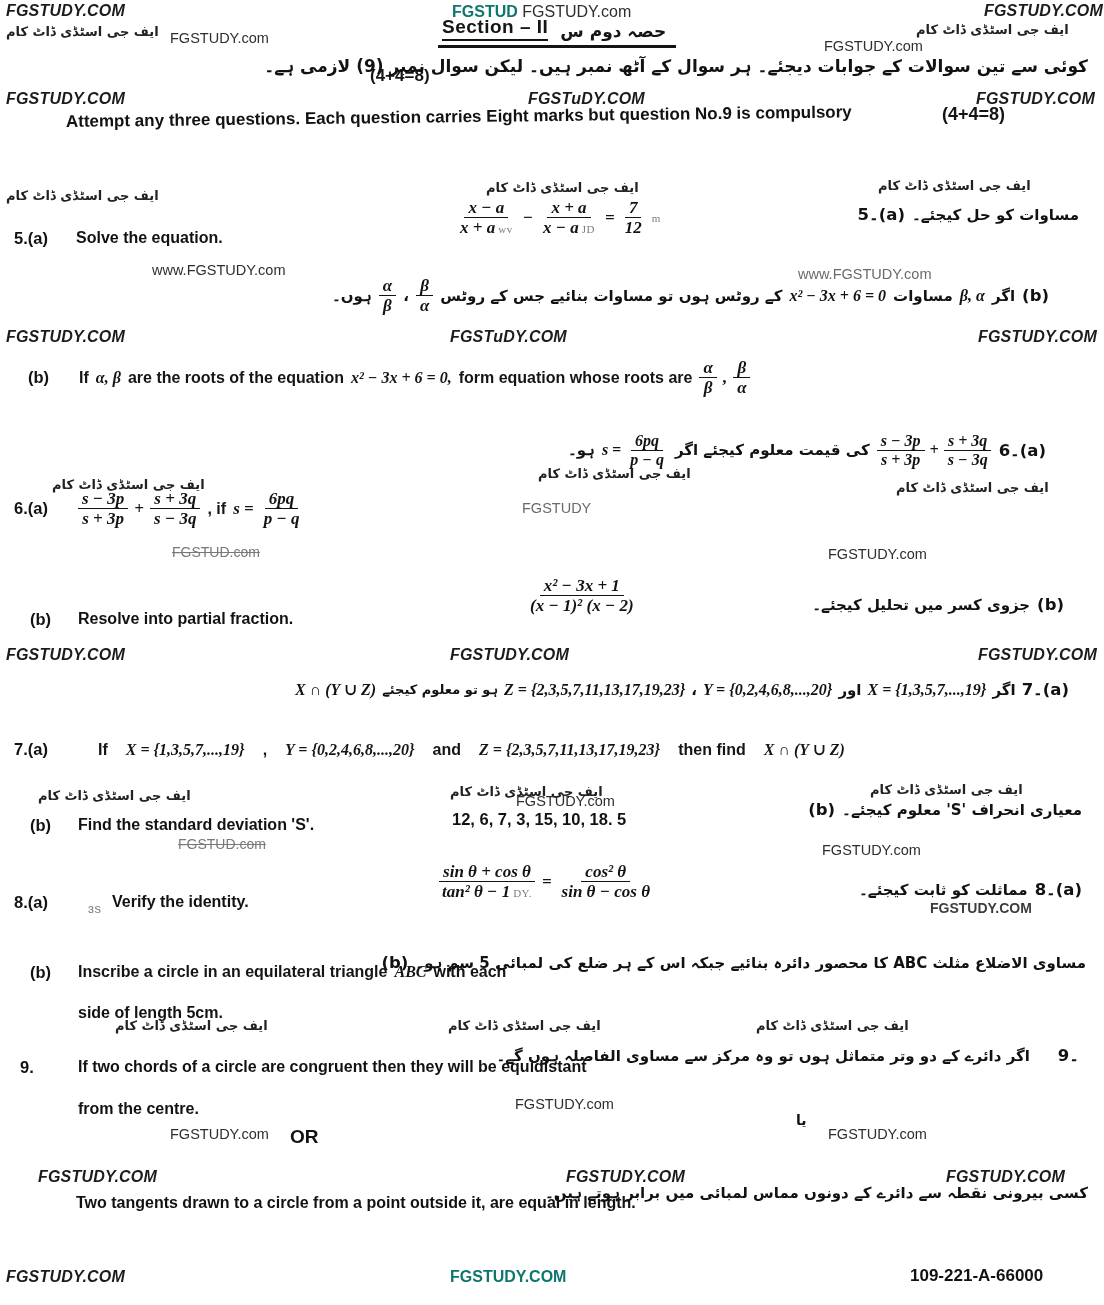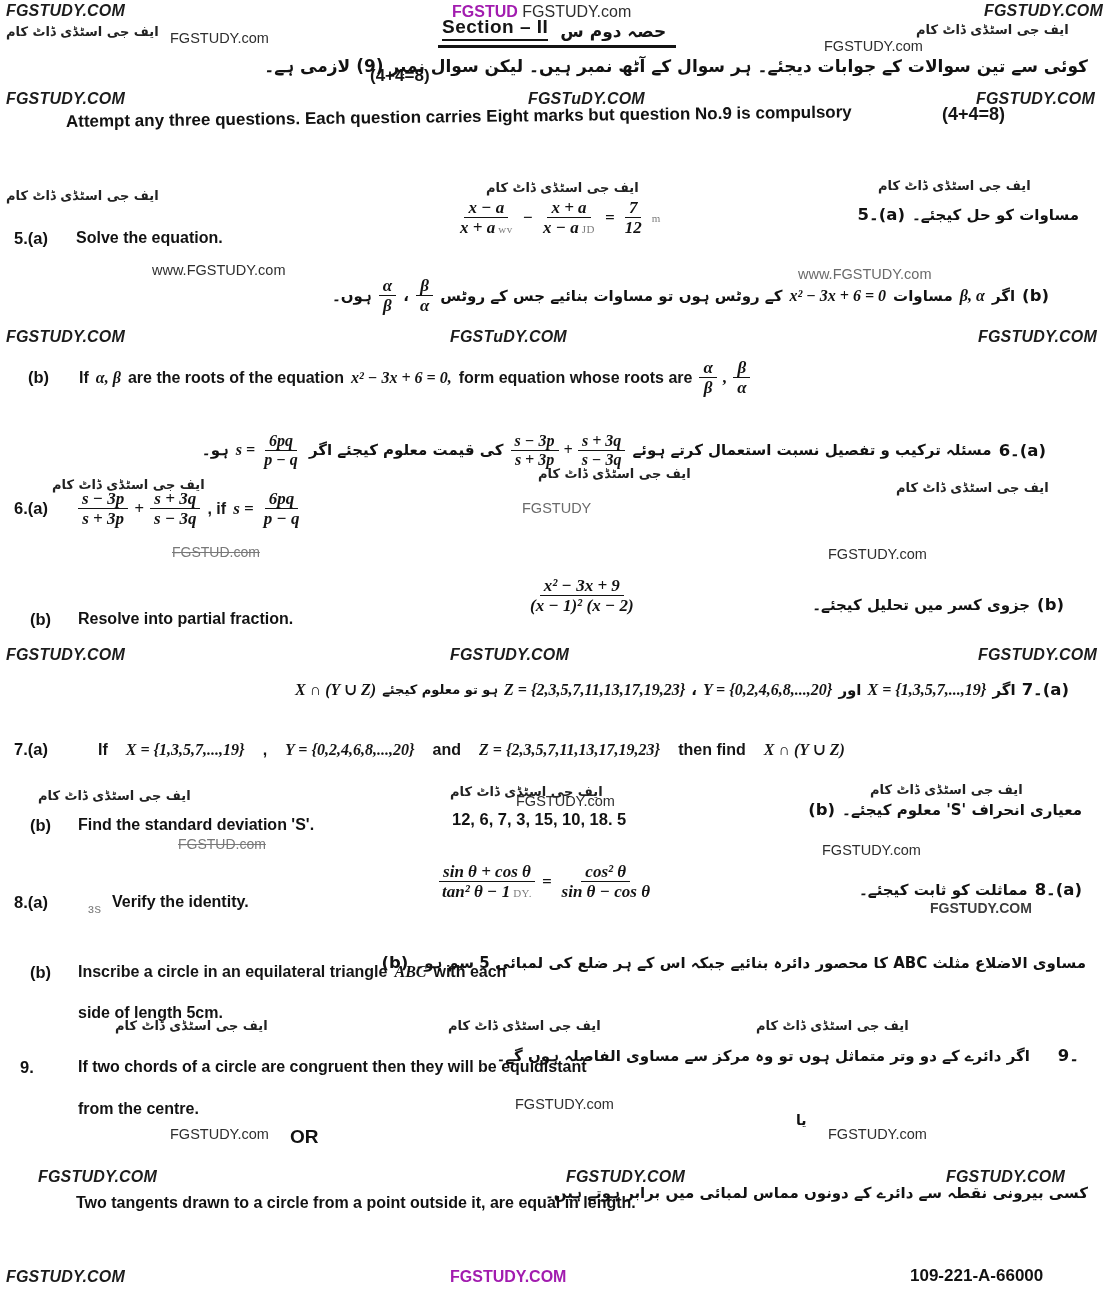--- a/index.html
+++ b/index.html
@@ -1,21 +1,21 @@
 <!DOCTYPE html>
 <html><head>
 <meta charset="utf-8">
 <style>
   html,body{margin:0;padding:0;background:#e8e8e8;}
   .page{position:relative;width:1104px;height:1305px;background:#ffffff;overflow:hidden;
         font-family:"Liberation Sans",sans-serif;color:#151515;}
   .abs{position:absolute;white-space:nowrap;}
   
   .caps{font-weight:700;font-style:italic;font-size:16px;letter-spacing:.2px;color:#1c1c1c;}
-  .capsU{font-weight:700;font-size:16px;color:#a21caf;}
+  .capsU{font-weight:700;font-size:16px;color:#0f766e;}
   .wmsm{font-size:14.5px;color:#2e2e2e;}
   .wmgrey{color:#6a6a6a;}
   .struck{text-decoration:line-through;color:#787878;font-size:14px;}
   .uwm{font-family:"DejaVu Sans",sans-serif;font-size:13px;font-weight:700;direction:rtl;color:#222;}
   
   .qen{font-weight:700;font-size:16px;color:#121212;}
   .qnum{font-weight:700;font-size:16.5px;color:#121212;}
   
   .urline{display:flex;direction:rtl;align-items:center;gap:7px;
           font-family:"DejaVu Sans",sans-serif;font-weight:700;font-size:15px;color:#121212;}
@@ -149,21 +149,20 @@
       <span>,</span>
       <span class="fr">
           <span class="fn">β</span>
           <span class="fd">α</span>
         </span>
     </span>
   </div>
 
   <div class="abs urline" style="right:58px;top:432px">
     <span class="ltr qnum">6۔(a)</span>
-    <span class="ur">مسئلہ ترکیب و تفصیل نسبت استعمال کرتے ہوئے</span>
     <span class="ltr mrow" style="font-size:16px">
       <span class="fr">
           <span class="fn">s − 3p</span>
           <span class="fd">s + 3p</span>
         </span>
       <span>+</span>
       <span class="fr">
           <span class="fn">s + 3q</span>
           <span class="fd">s − 3q</span>
         </span>
@@ -204,21 +203,21 @@
           <span class="fn">6pq</span>
           <span class="fd">p − q</span>
         </span>
     </span>
   </div>
   <div class="abs struck" style="left:172px;top:544px">FGSTUD.com</div>
   <div class="abs wmsm" style="left:828px;top:546px">FGSTUDY.com</div>
 
   <div class="abs mrow" style="left:526px;top:576px">
     <span class="fr">
-      <span class="fn">x² − 3x + 9</span>
+      <span class="fn">x² − 3x + 1</span>
       <span class="fd">(x − 1)² (x − 2)</span>
     </span>
   </div>
   <div class="abs urline" style="right:40px;top:595px">
     <span class="ltr qnum">(b)</span>
     <span class="ur">جزوی کسر میں تحلیل کیجئے۔</span>
   </div>
   <div class="abs qnum" style="left:30px;top:610px">(b)</div>
   <div class="abs qen" style="left:78px;top:610px">Resolve into partial fraction.</div>
 

